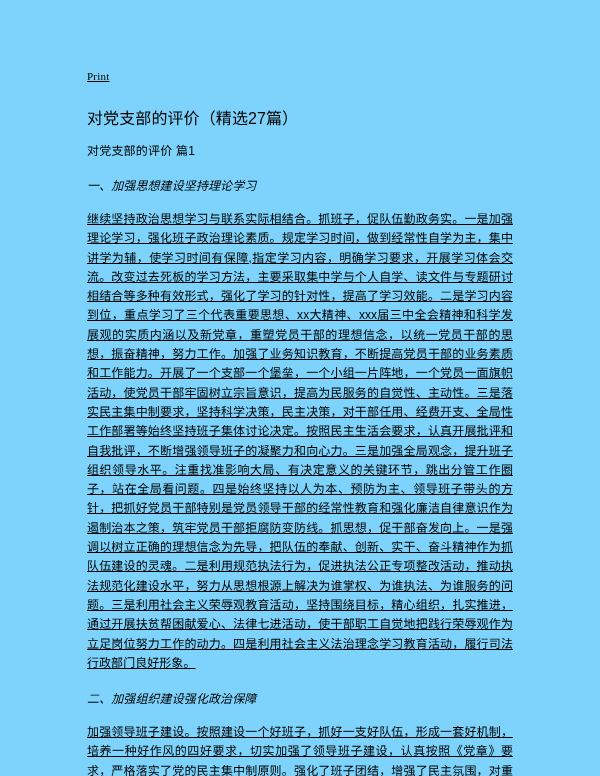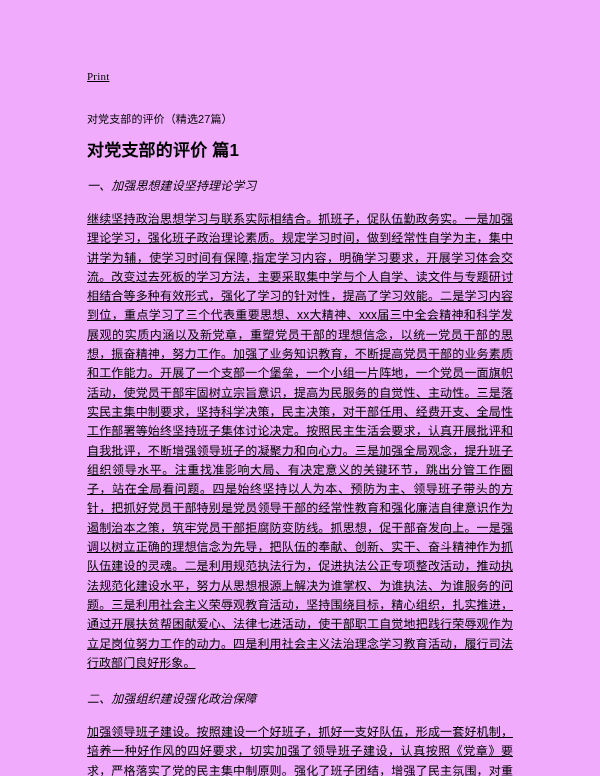--- a/index.html
+++ b/index.html
@@ -12,21 +12,21 @@
     width: 600px;
     height: 776px;
     font-family: "Liberation Sans", "DejaVu Sans", sans-serif;
     color: #000000;
     overflow: hidden;
   }
   .page {
     position: relative;
     width: 600px;
     height: 776px;
-    background: #f0abfc;
+    background: #7dd3fc;
     box-sizing: border-box;
   }
   .print-link {
     position: absolute;
     left: 87px;
     top: 70px;
     font-family: "Liberation Serif", "DejaVu Serif", serif;
     font-size: 11px;
     line-height: 13px;
     color: #000000;
@@ -42,29 +42,29 @@
     margin: 0 0 0 0;
     padding: 0;
     font-size: 19px;
     line-height: 26px;
     font-weight: 700;
     text-align: center;
     letter-spacing: 0.5px;
   }
   .subtitle {
     margin: 16px 0 0 0;
-    font-size: 11px;
+    font-size: 16px;
     line-height: 18px;
     letter-spacing: 0.1px;
   }
   .section-title {
     margin: 14px 0 0 0;
-    font-size: 17px;
+    font-size: 12px;
     line-height: 18px;
-    font-weight: 700;
+    font-weight: 400;
     letter-spacing: 0.2px;
   }
   .sub-head {
     margin: 17px 0 0 0;
     font-size: 12px;
     line-height: 19px;
     letter-spacing: 0.1px;
     font-style: italic;
   }
   .para {

